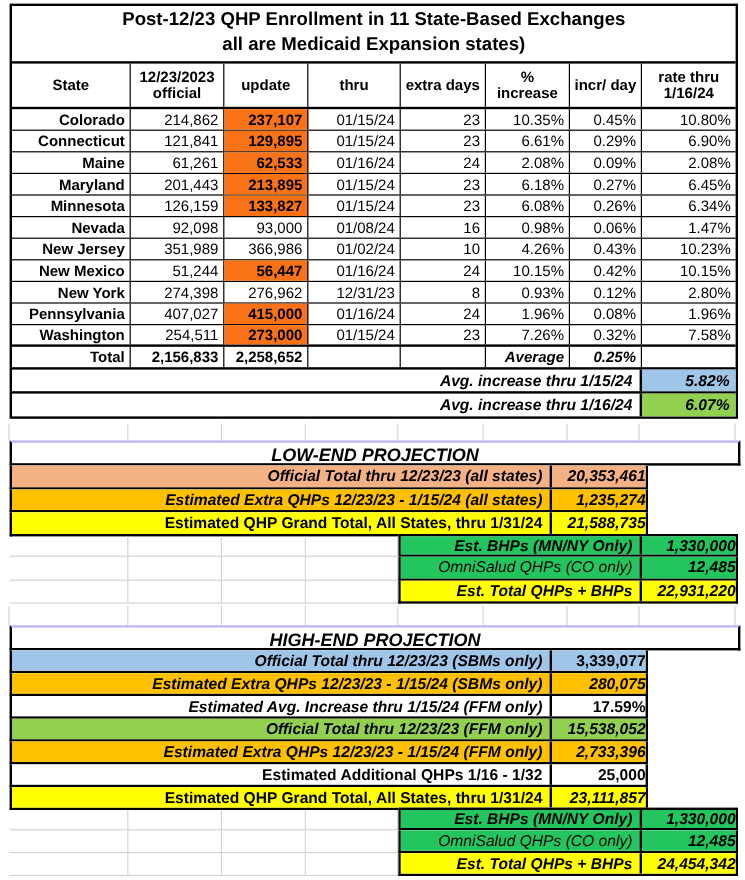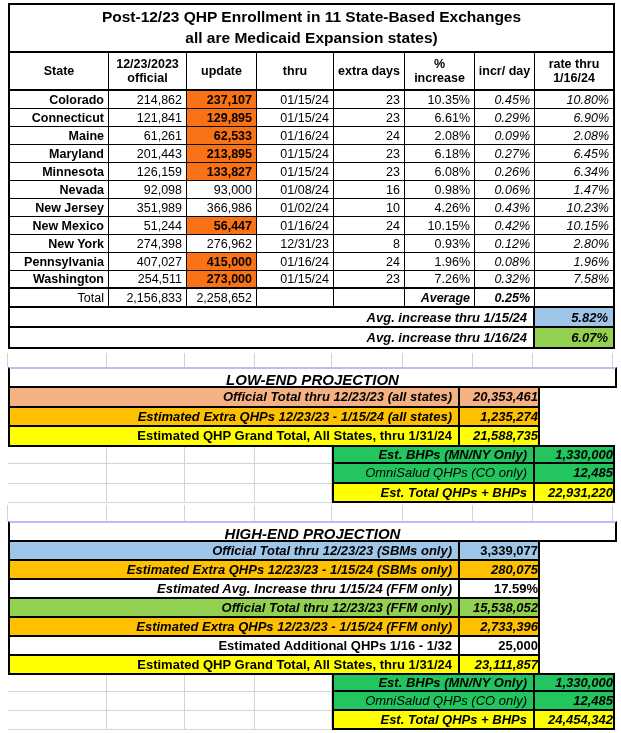--- a/index.html
+++ b/index.html
@@ -14,22 +14,22 @@
   .c{box-sizing:border-box;border-right:1px solid #000;display:flex;align-items:center;justify-content:flex-end;
      padding:0 4px 0 2px;font-size:12.5px;overflow:hidden;white-space:nowrap;}
   .grid8 .c:last-child{border-right:none;}
   .titlerow{height:48px;border-bottom:2px solid #000;display:flex;flex-direction:column;align-items:center;justify-content:center;
             font-weight:bold;font-size:15.5px;line-height:1.35;text-align:center;}
   .headrow{height:38px;border-bottom:2px solid #000;}
   .headrow .c{justify-content:center;text-align:center;font-weight:bold;white-space:normal;line-height:1.15;padding:0 2px;}
   .drow{height:18px;}
   .st{font-weight:bold;}
   .green{background:#f97316;font-weight:bold;}
-  .it{font-style:italic;}
-  .b{font-weight:normal;padding-left:11px;}
+  .it{}
+  .b{font-weight:bold;padding-left:11px;}
   .bi{font-weight:bold;font-style:italic;}
   .avgrow{display:grid;grid-template-columns:525px 78px;box-sizing:border-box;border-bottom:2px solid #000;height:20px;}
   .avgrow .albl{display:flex;align-items:center;justify-content:flex-end;padding-right:6px;font-weight:bold;font-style:italic;font-size:13px;box-sizing:border-box;border-right:2px solid #000;}
   .avgrow .aval{display:flex;align-items:center;justify-content:flex-end;padding-right:5px;font-weight:bold;font-style:italic;font-size:13px;box-sizing:border-box;}
   .bg-blue{background:#9FC5E8;}
   .bg-green{background:#92D050;}
   .bg-salmon{background:#F4B183;}
   .bg-orange{background:#FFC000;}
   .bg-yellow{background:#FFFF00;}
   .bg-gray{background:#22c55e;}

